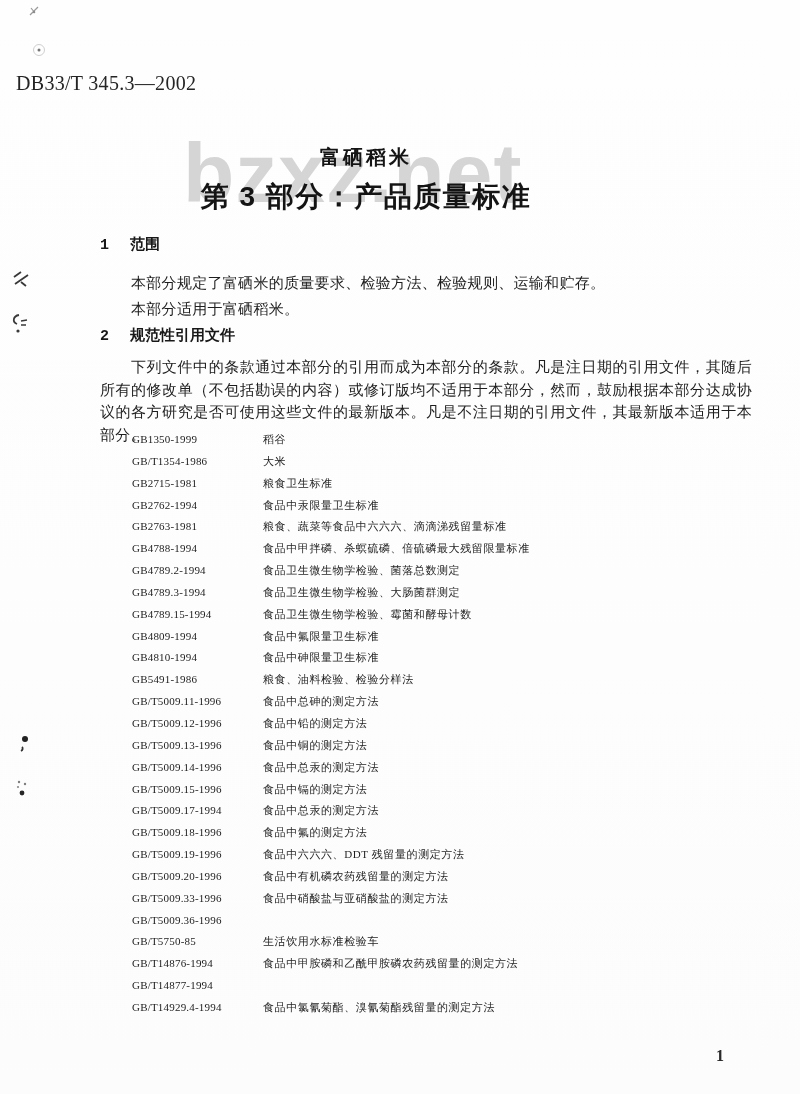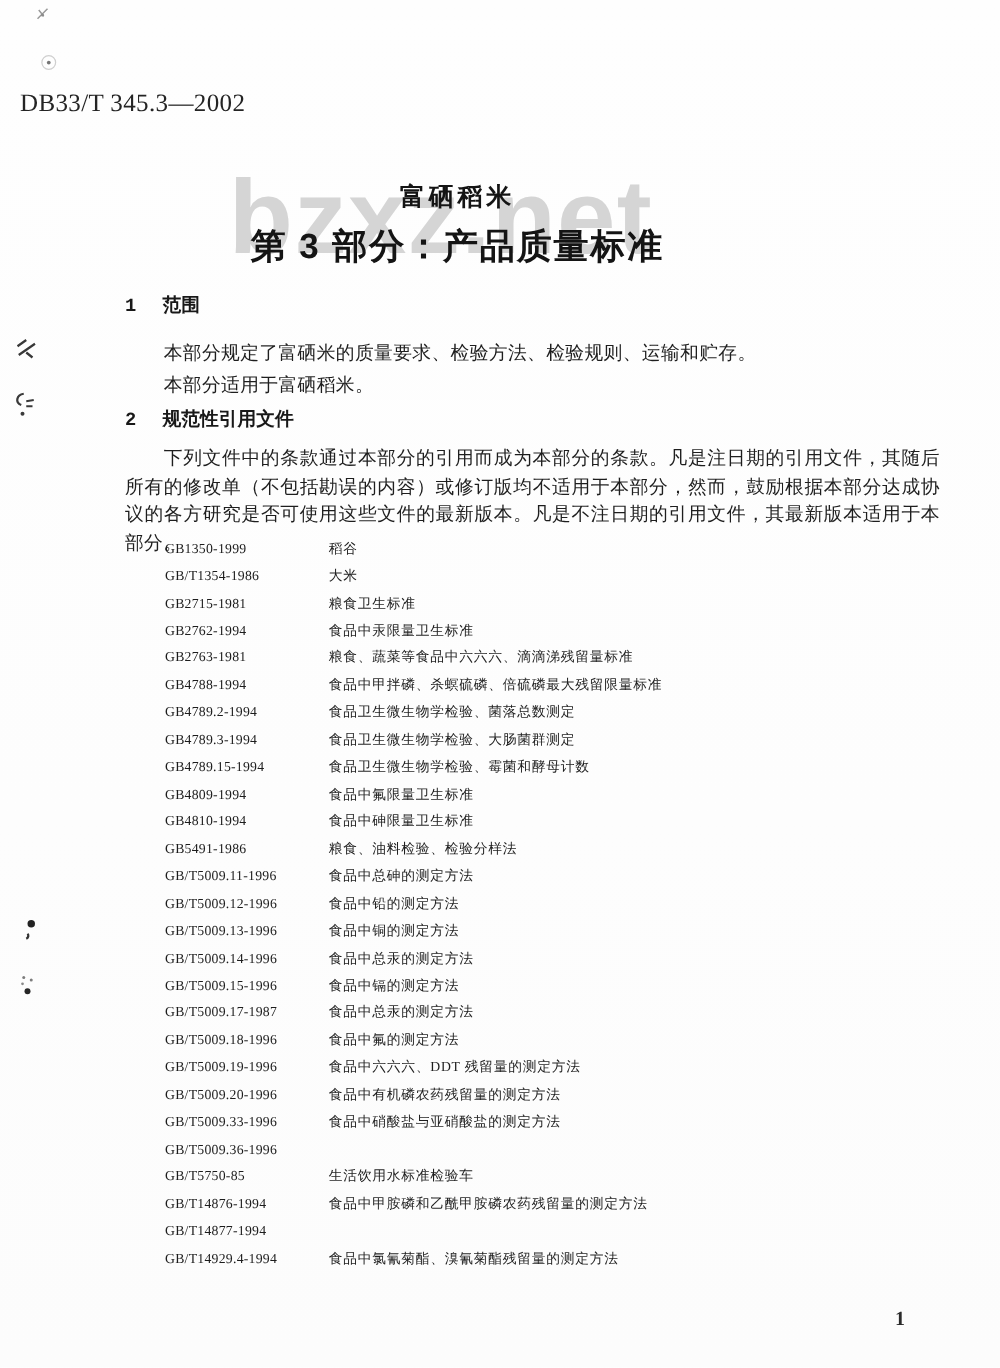--- a/index.html
+++ b/index.html
@@ -162,21 +162,21 @@
     </div>
       <div class="ref-row">
       <span class="ref-code">GB/T5009.14-1996</span>
       <span class="ref-title">食品中总汞的测定方法</span>
     </div>
       <div class="ref-row">
       <span class="ref-code">GB/T5009.15-1996</span>
       <span class="ref-title">食品中镉的测定方法</span>
     </div>
       <div class="ref-row">
-      <span class="ref-code">GB/T5009.17-1987</span>
+      <span class="ref-code">GB/T5009.17-1994</span>
       <span class="ref-title">食品中总汞的测定方法</span>
     </div>
       <div class="ref-row">
       <span class="ref-code">GB/T5009.18-1996</span>
       <span class="ref-title">食品中氟的测定方法</span>
     </div>
       <div class="ref-row">
       <span class="ref-code">GB/T5009.19-1996</span>
       <span class="ref-title">食品中六六六、DDT 残留量的测定方法</span>
     </div>

